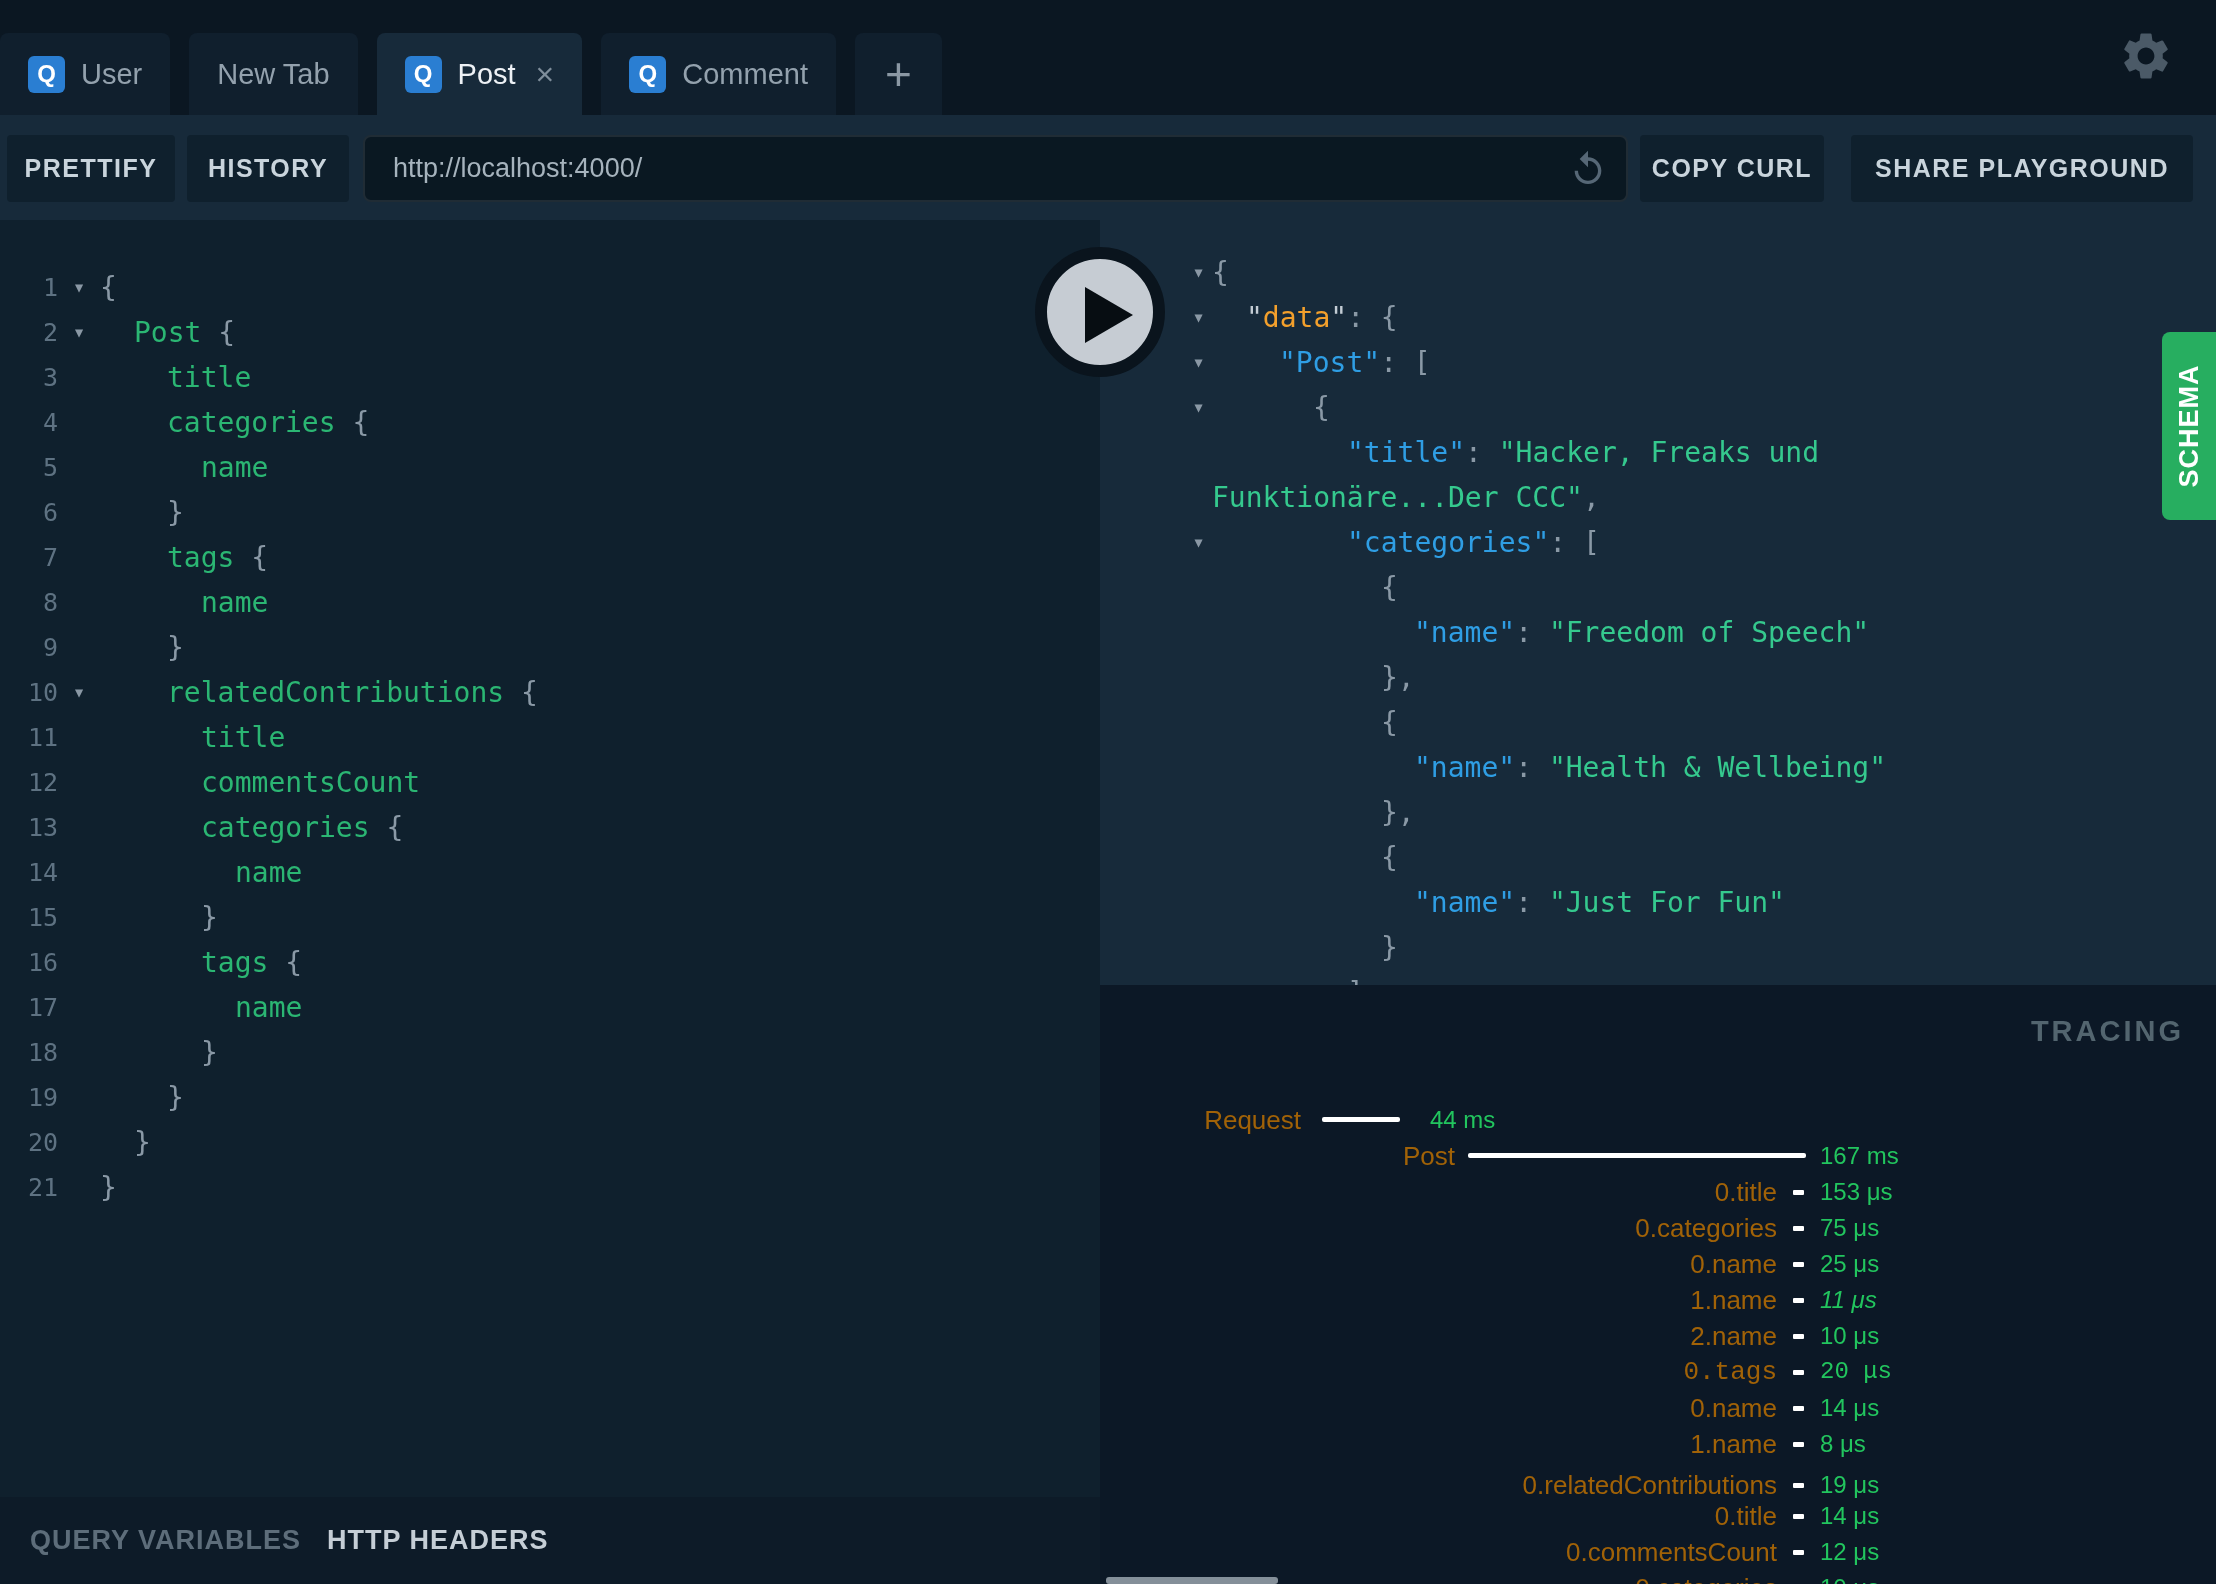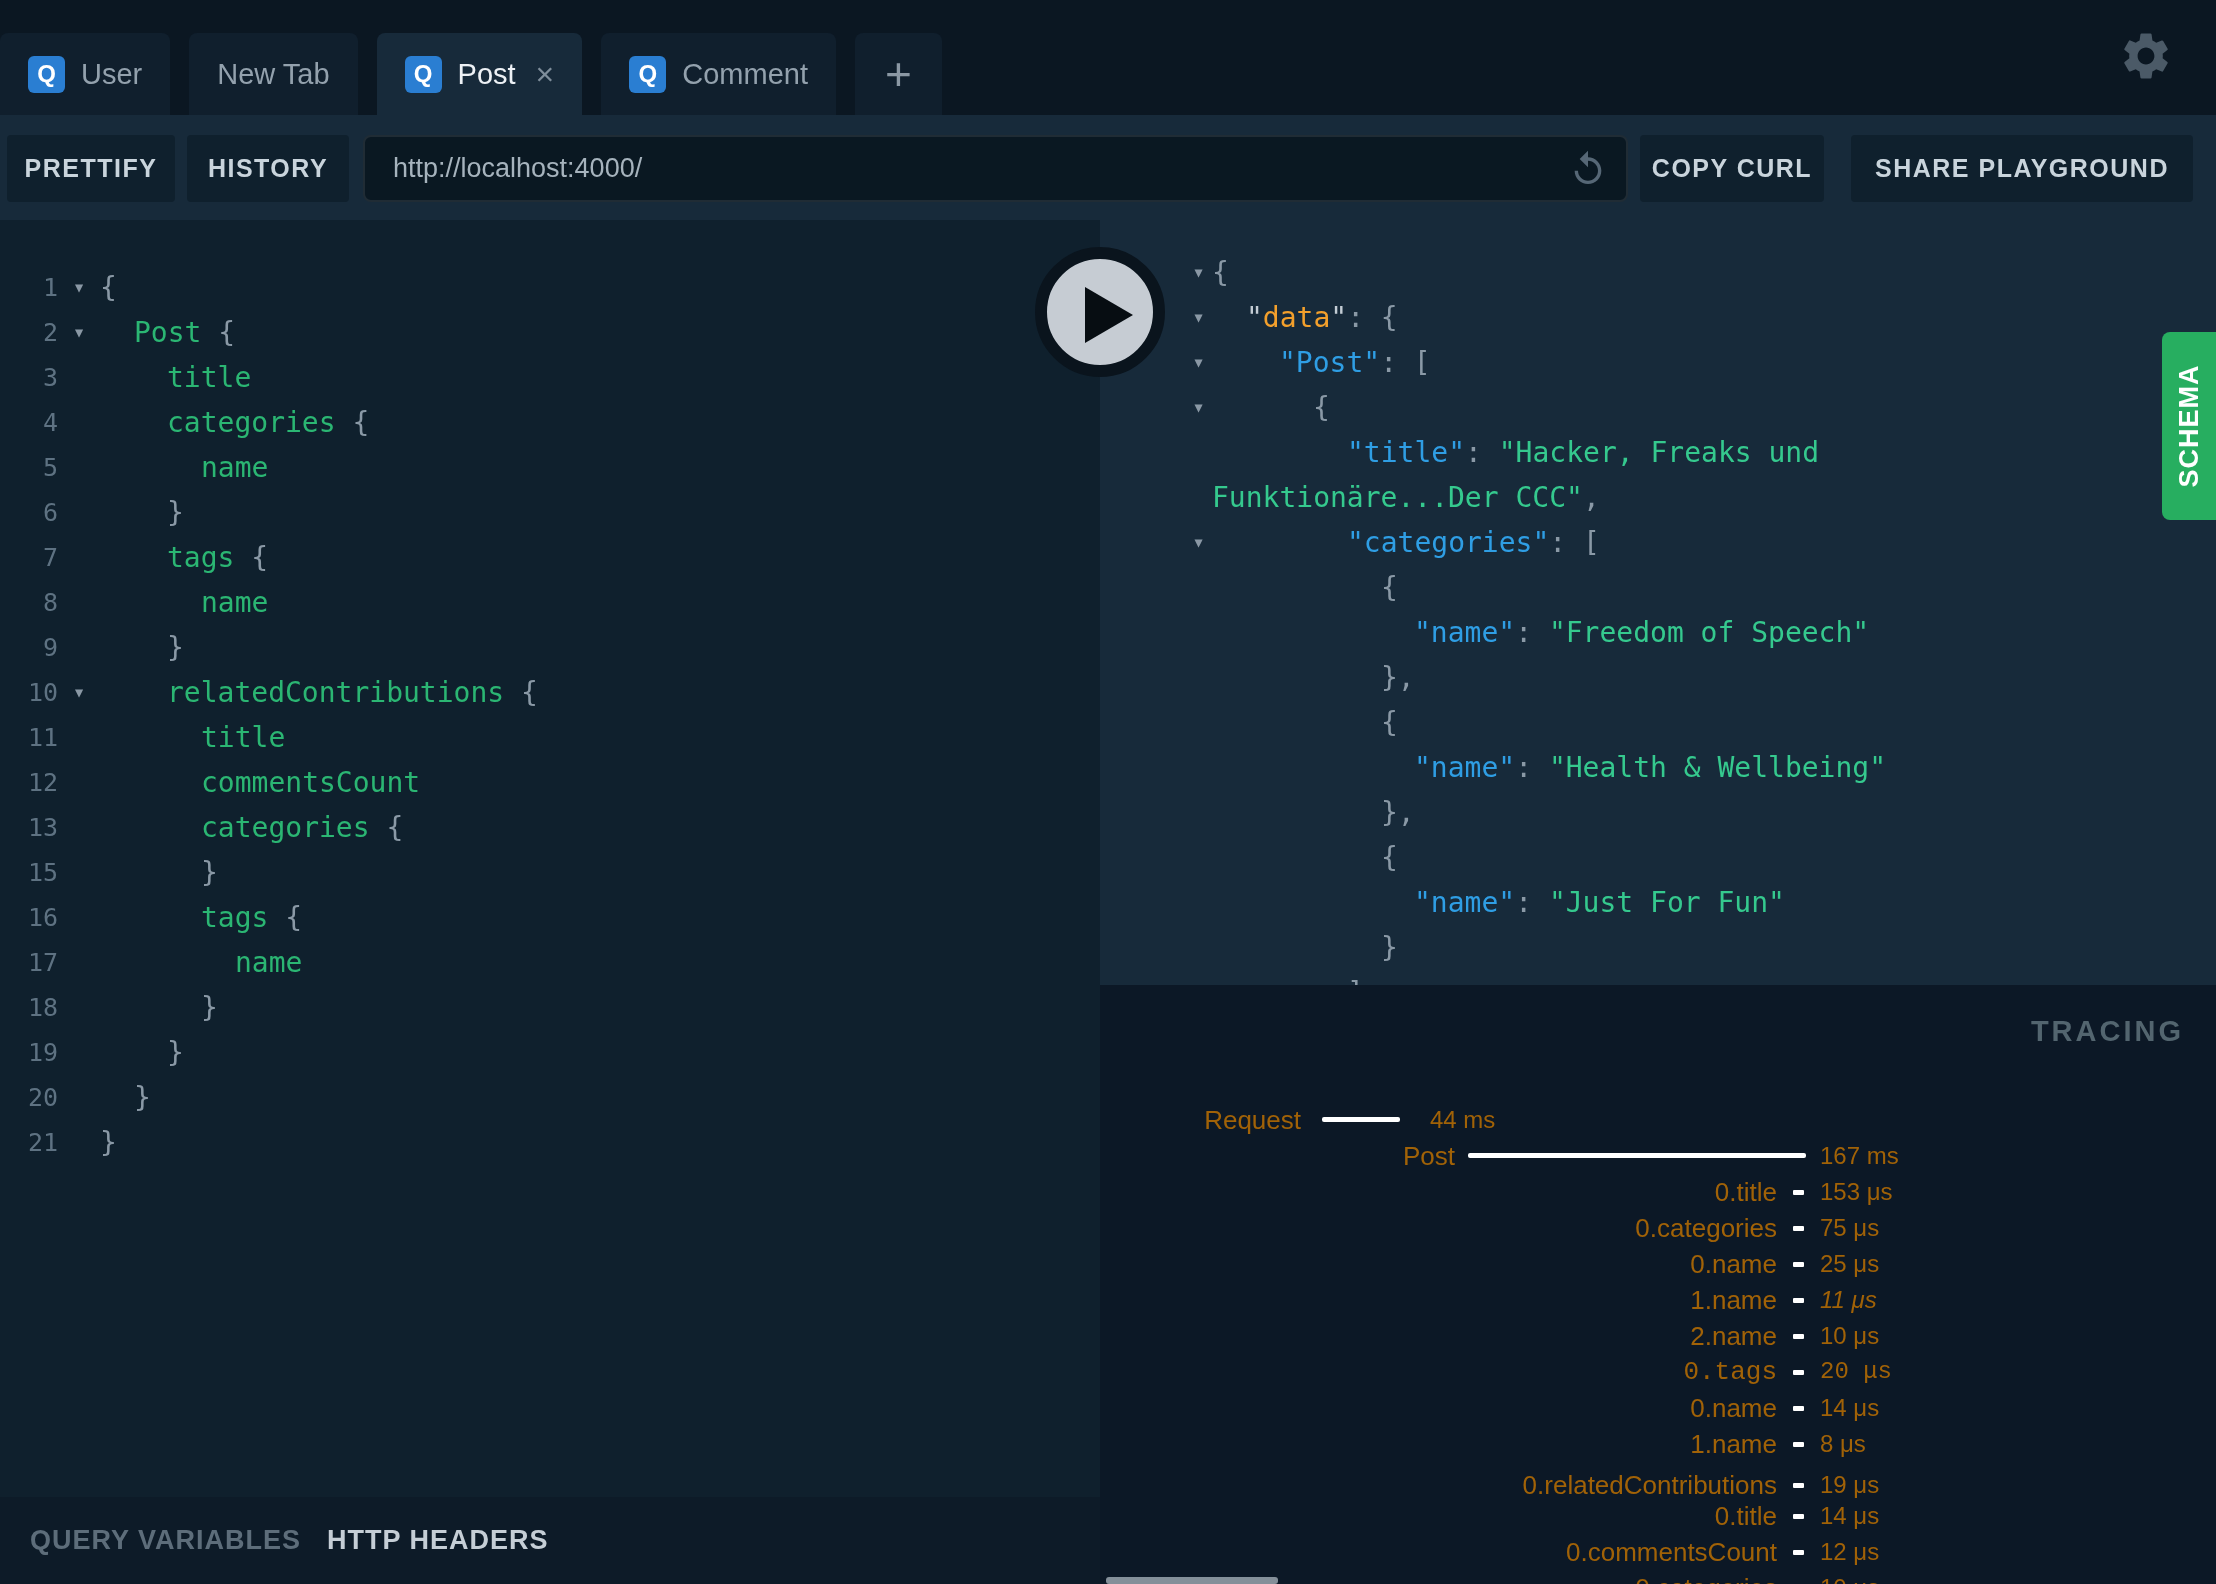--- a/index.html
+++ b/index.html
@@ -68,21 +68,21 @@
 
   
   .tracing{position:absolute;left:1100px;top:985px;width:1116px;height:599px;
         background:var(--tracing-bg,#0c1826);overflow:hidden;}
   .tracing-title{position:absolute;right:32px;top:30px;color:#53656f;
         font-size:29px;font-weight:600;letter-spacing:3px;}
   .trow{position:absolute;left:0;width:100%;height:36px;line-height:36px;font-size:26px;}
   .trow .tlabel{position:absolute;color:#a16207;white-space:nowrap;}
   .trow .tbar{position:absolute;top:15px;height:5px;background:#fff;border-radius:2px;}
   .trow .tdash{position:absolute;top:16px;width:11px;height:5px;background:#fff;border-radius:1px;}
-  .trow .ttime{position:absolute;color:#a16207;font-size:24px;white-space:nowrap;}
+  .trow .ttime{position:absolute;color:#22c55e;font-size:24px;white-space:nowrap;}
   .hscroll-thumb{position:absolute;left:6px;bottom:0;width:172px;height:7px;background:#9aa5ae;border-radius:3px;opacity:.85;}
 
   
   .bottombar{position:absolute;left:0;top:1497px;width:1100px;height:87px;
         background:var(--bottombar-bg,#0d1b28);display:flex;align-items:center;}
   .bb-item{font-size:27px;font-weight:600;letter-spacing:1px;cursor:pointer;}
   .bb-variables{color:#5d6d7a;margin-left:30px;}
   .bb-headers{color:#c5ced6;margin-left:26px;}
 </style>
 </head>
@@ -140,20 +140,21 @@
         <div class="code-line"><span class="ln">4</span><span class="fold"></span><span class="code-text" style="padding-left: 67px;"><span class="tok-f">categories</span><span class="tok-p"> {</span></span></div>
         <div class="code-line"><span class="ln">5</span><span class="fold"></span><span class="code-text" style="padding-left: 101px;"><span class="tok-f">name</span></span></div>
         <div class="code-line"><span class="ln">6</span><span class="fold"></span><span class="code-text" style="padding-left: 67px;"><span class="tok-p">}</span></span></div>
         <div class="code-line"><span class="ln">7</span><span class="fold"></span><span class="code-text" style="padding-left: 67px;"><span class="tok-f">tags</span><span class="tok-p"> {</span></span></div>
         <div class="code-line"><span class="ln">8</span><span class="fold"></span><span class="code-text" style="padding-left: 101px;"><span class="tok-f">name</span></span></div>
         <div class="code-line"><span class="ln">9</span><span class="fold"></span><span class="code-text" style="padding-left: 67px;"><span class="tok-p">}</span></span></div>
         <div class="code-line"><span class="ln">10</span><span class="fold">▾</span><span class="code-text" style="padding-left: 67px;"><span class="tok-f">relatedContributions</span><span class="tok-p"> {</span></span></div>
         <div class="code-line"><span class="ln">11</span><span class="fold"></span><span class="code-text" style="padding-left: 101px;"><span class="tok-f">title</span></span></div>
         <div class="code-line"><span class="ln">12</span><span class="fold"></span><span class="code-text" style="padding-left: 101px;"><span class="tok-f">commentsCount</span></span></div>
         <div class="code-line"><span class="ln">13</span><span class="fold"></span><span class="code-text" style="padding-left: 101px;"><span class="tok-f">categories</span><span class="tok-p"> {</span></span></div>
+        <div class="code-line"><span class="ln">14</span><span class="fold"></span><span class="code-text" style="padding-left: 135px;"><span class="tok-f">name</span></span></div>
         <div class="code-line"><span class="ln">15</span><span class="fold"></span><span class="code-text" style="padding-left: 101px;"><span class="tok-p">}</span></span></div>
         <div class="code-line"><span class="ln">16</span><span class="fold"></span><span class="code-text" style="padding-left: 101px;"><span class="tok-f">tags</span><span class="tok-p"> {</span></span></div>
         <div class="code-line"><span class="ln">17</span><span class="fold"></span><span class="code-text" style="padding-left: 135px;"><span class="tok-f">name</span></span></div>
         <div class="code-line"><span class="ln">18</span><span class="fold"></span><span class="code-text" style="padding-left: 101px;"><span class="tok-p">}</span></span></div>
         <div class="code-line"><span class="ln">19</span><span class="fold"></span><span class="code-text" style="padding-left: 67px;"><span class="tok-p">}</span></span></div>
         <div class="code-line"><span class="ln">20</span><span class="fold"></span><span class="code-text" style="padding-left: 34px;"><span class="tok-p">}</span></span></div>
         <div class="code-line"><span class="ln">21</span><span class="fold"></span><span class="code-text" style="padding-left: 0px;"><span class="tok-p">}</span></span></div>
       </div>
   </div>
 

